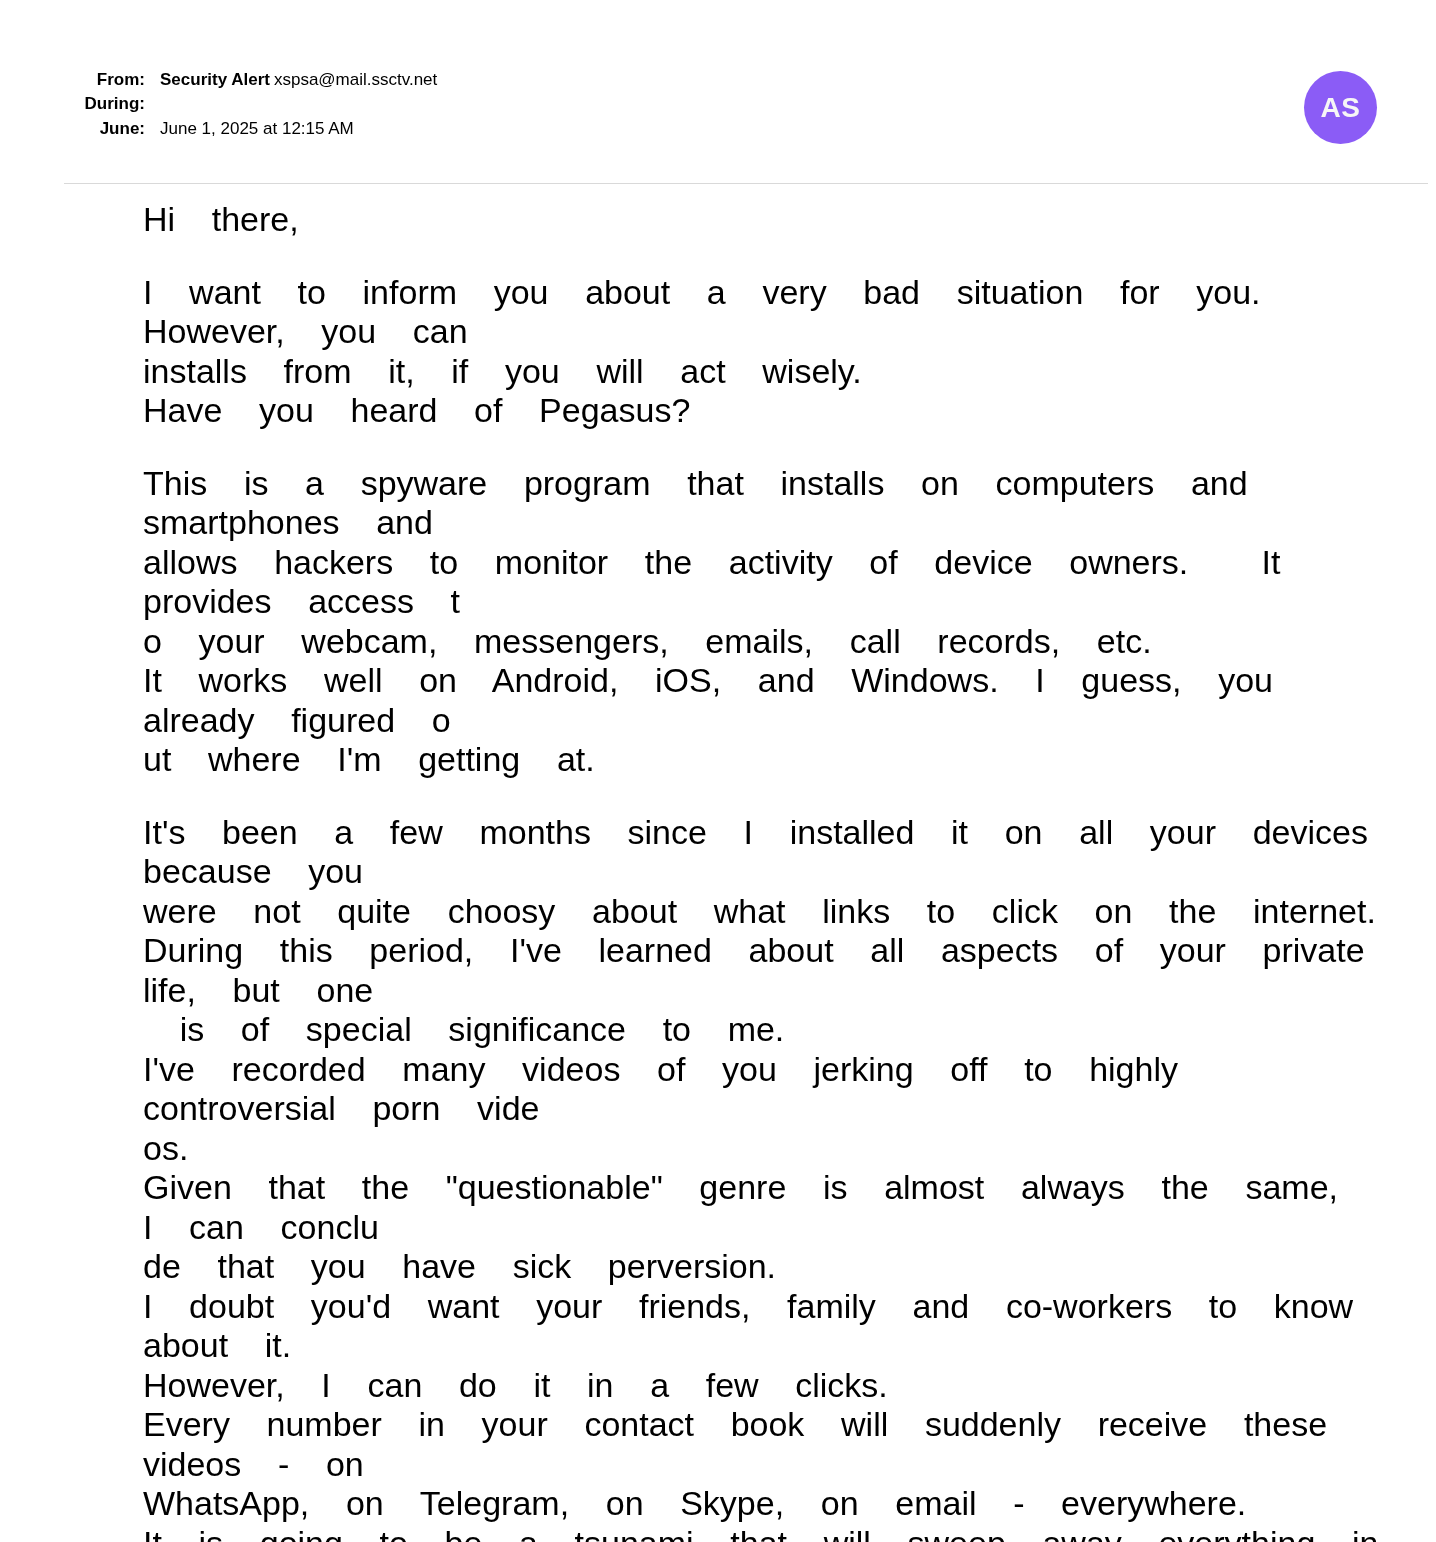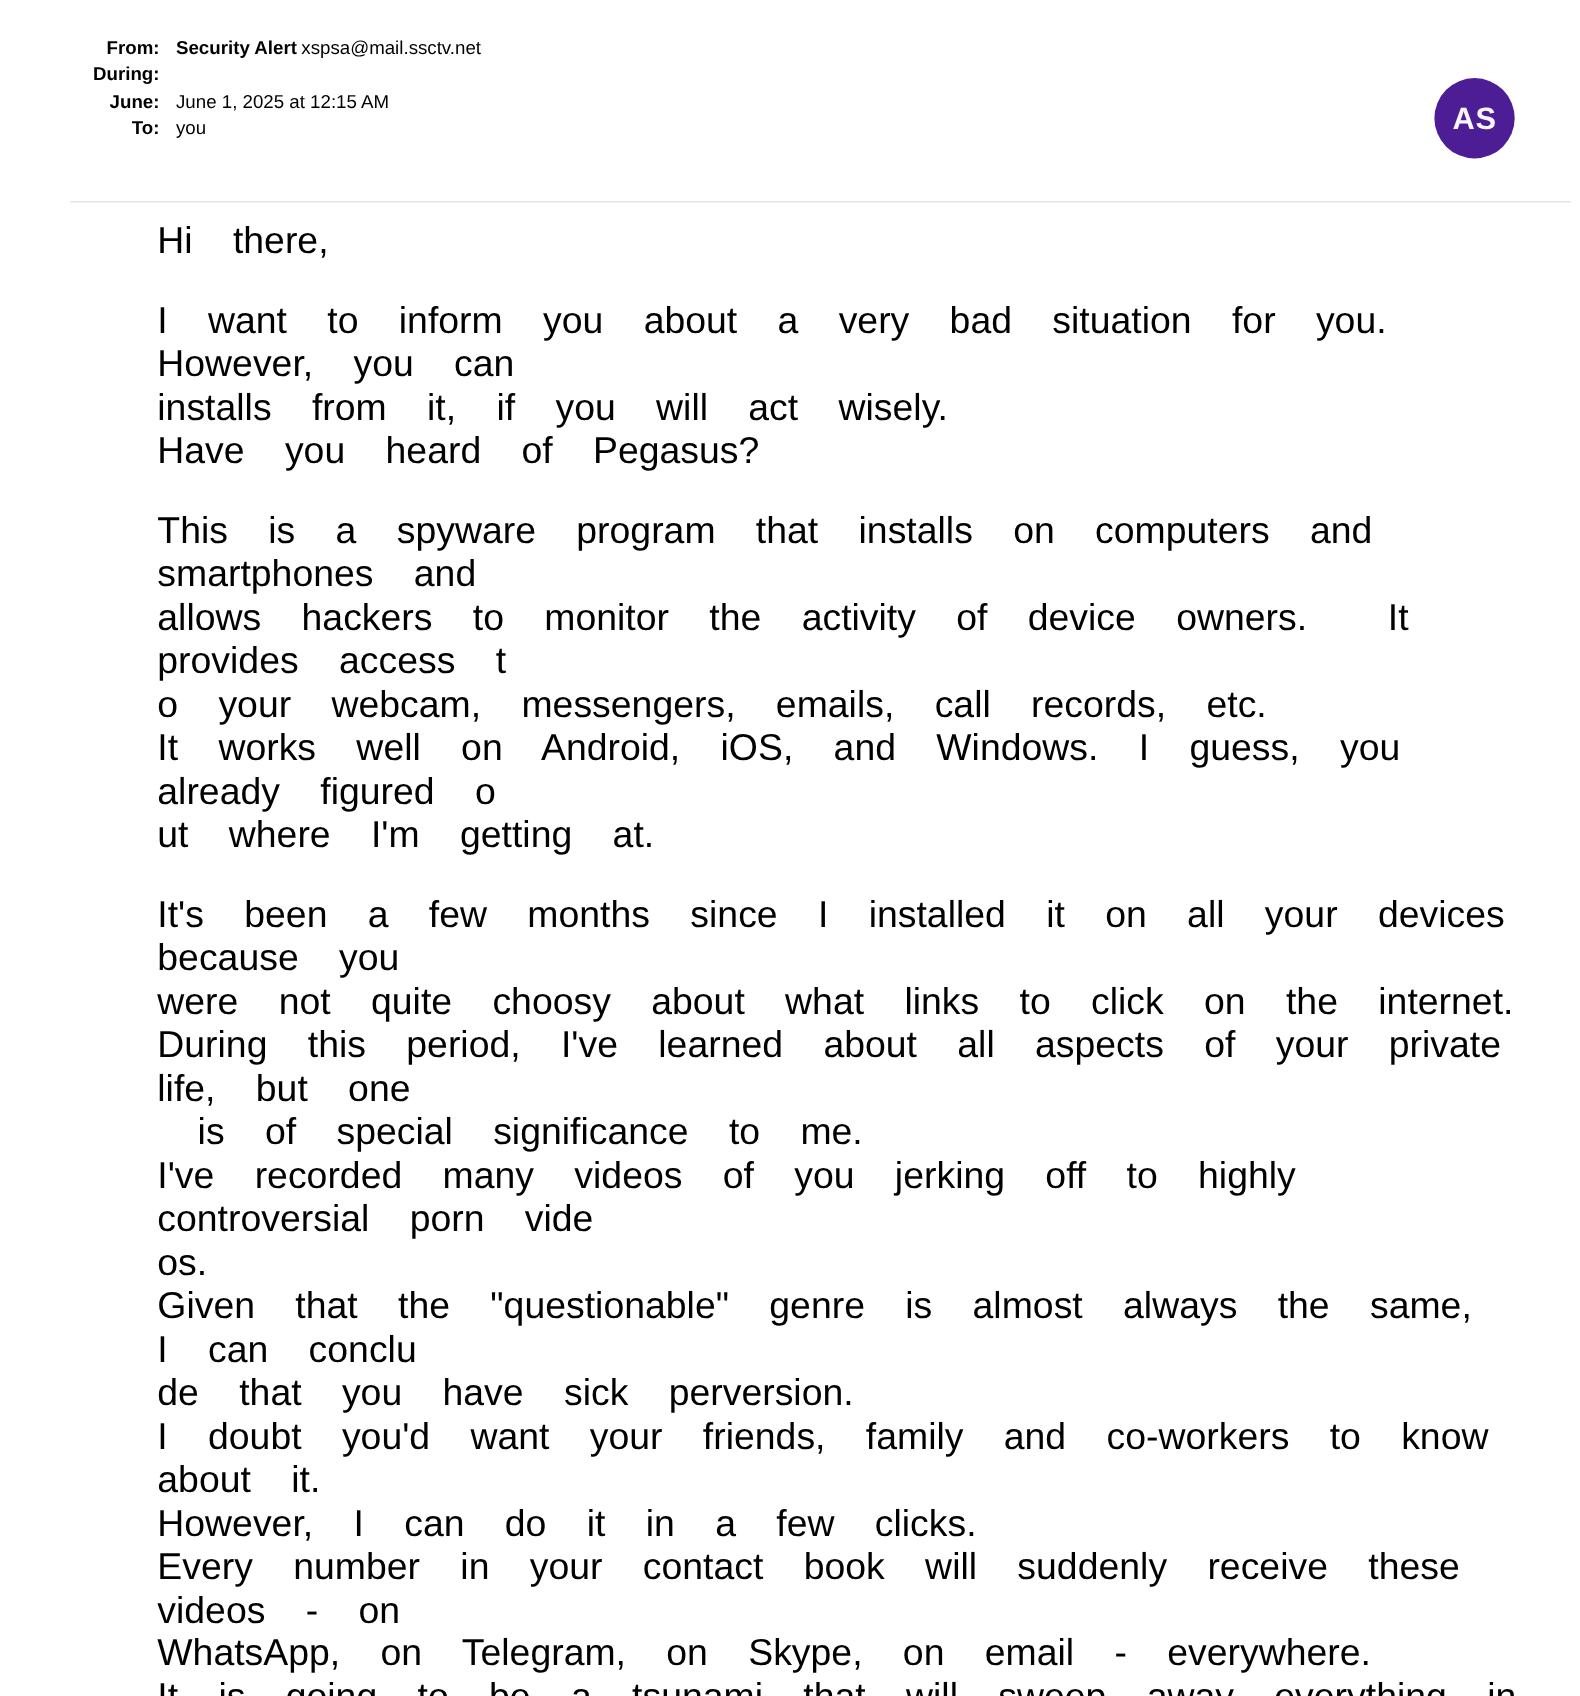--- a/index.html
+++ b/index.html
@@ -9,21 +9,21 @@
     width: 1436px;
     height: 1542px;
     background: #ffffff;
     font-family: "Liberation Sans", sans-serif;
     color: #000000;
     overflow: hidden;
   }
   
   .header {
     position: relative;
-    padding: 32px 0 0 62px;
+    padding: 68px 0 0 62px;
   }
   .hrow {
     line-height: 24.3px;
     font-size: 17px;
     white-space: nowrap;
   }
   .hlabel {
     display: inline-block;
     width: 83px;
     text-align: right;
@@ -33,21 +33,21 @@
   .hval { margin-left: 15px; }
   .hval .sender-name { font-weight: bold; }
   .hval .sender-address { font-weight: normal; margin-left: 4px; }
   .avatar {
     position: absolute;
     left: 1304px;
     top: 71px;
     width: 73px;
     height: 73px;
     border-radius: 50%;
-    background: #4c1d95;
+    background: #8b5cf6;
     display: flex;
     align-items: center;
     justify-content: center;
   }
   .avatar span {
     color: #f6f6f6;
     font-size: 28px;
     font-weight: bold;
     letter-spacing: 0.5px;
   }
@@ -86,23 +86,20 @@
   <div class="header">
     <div class="hrow">
       <span class="hlabel">From:</span><span class="hval"><span class="sender-name">Security Alert</span><span class="sender-address">xspsa@mail.ssctv.net</span></span>
     </div>
     <div class="hrow">
       <span class="hlabel">During:</span><span class="hval"></span>
     </div>
     <div class="hrow">
       <span class="hlabel">June:</span><span class="hval">June 1, 2025 at 12:15 AM</span>
     </div>
-    <div class="hrow">
-      <span class="hlabel">To:</span><span class="hval">you</span>
-    </div>
     <div class="avatar">
       <span>AS</span>
     </div>
   </div>
 
   <hr class="divider">
 
   <div class="bodytext">
     <div class="para">Hi there,</div>
     <div class="para">I want to inform you about a very bad situation for you. However, you can

